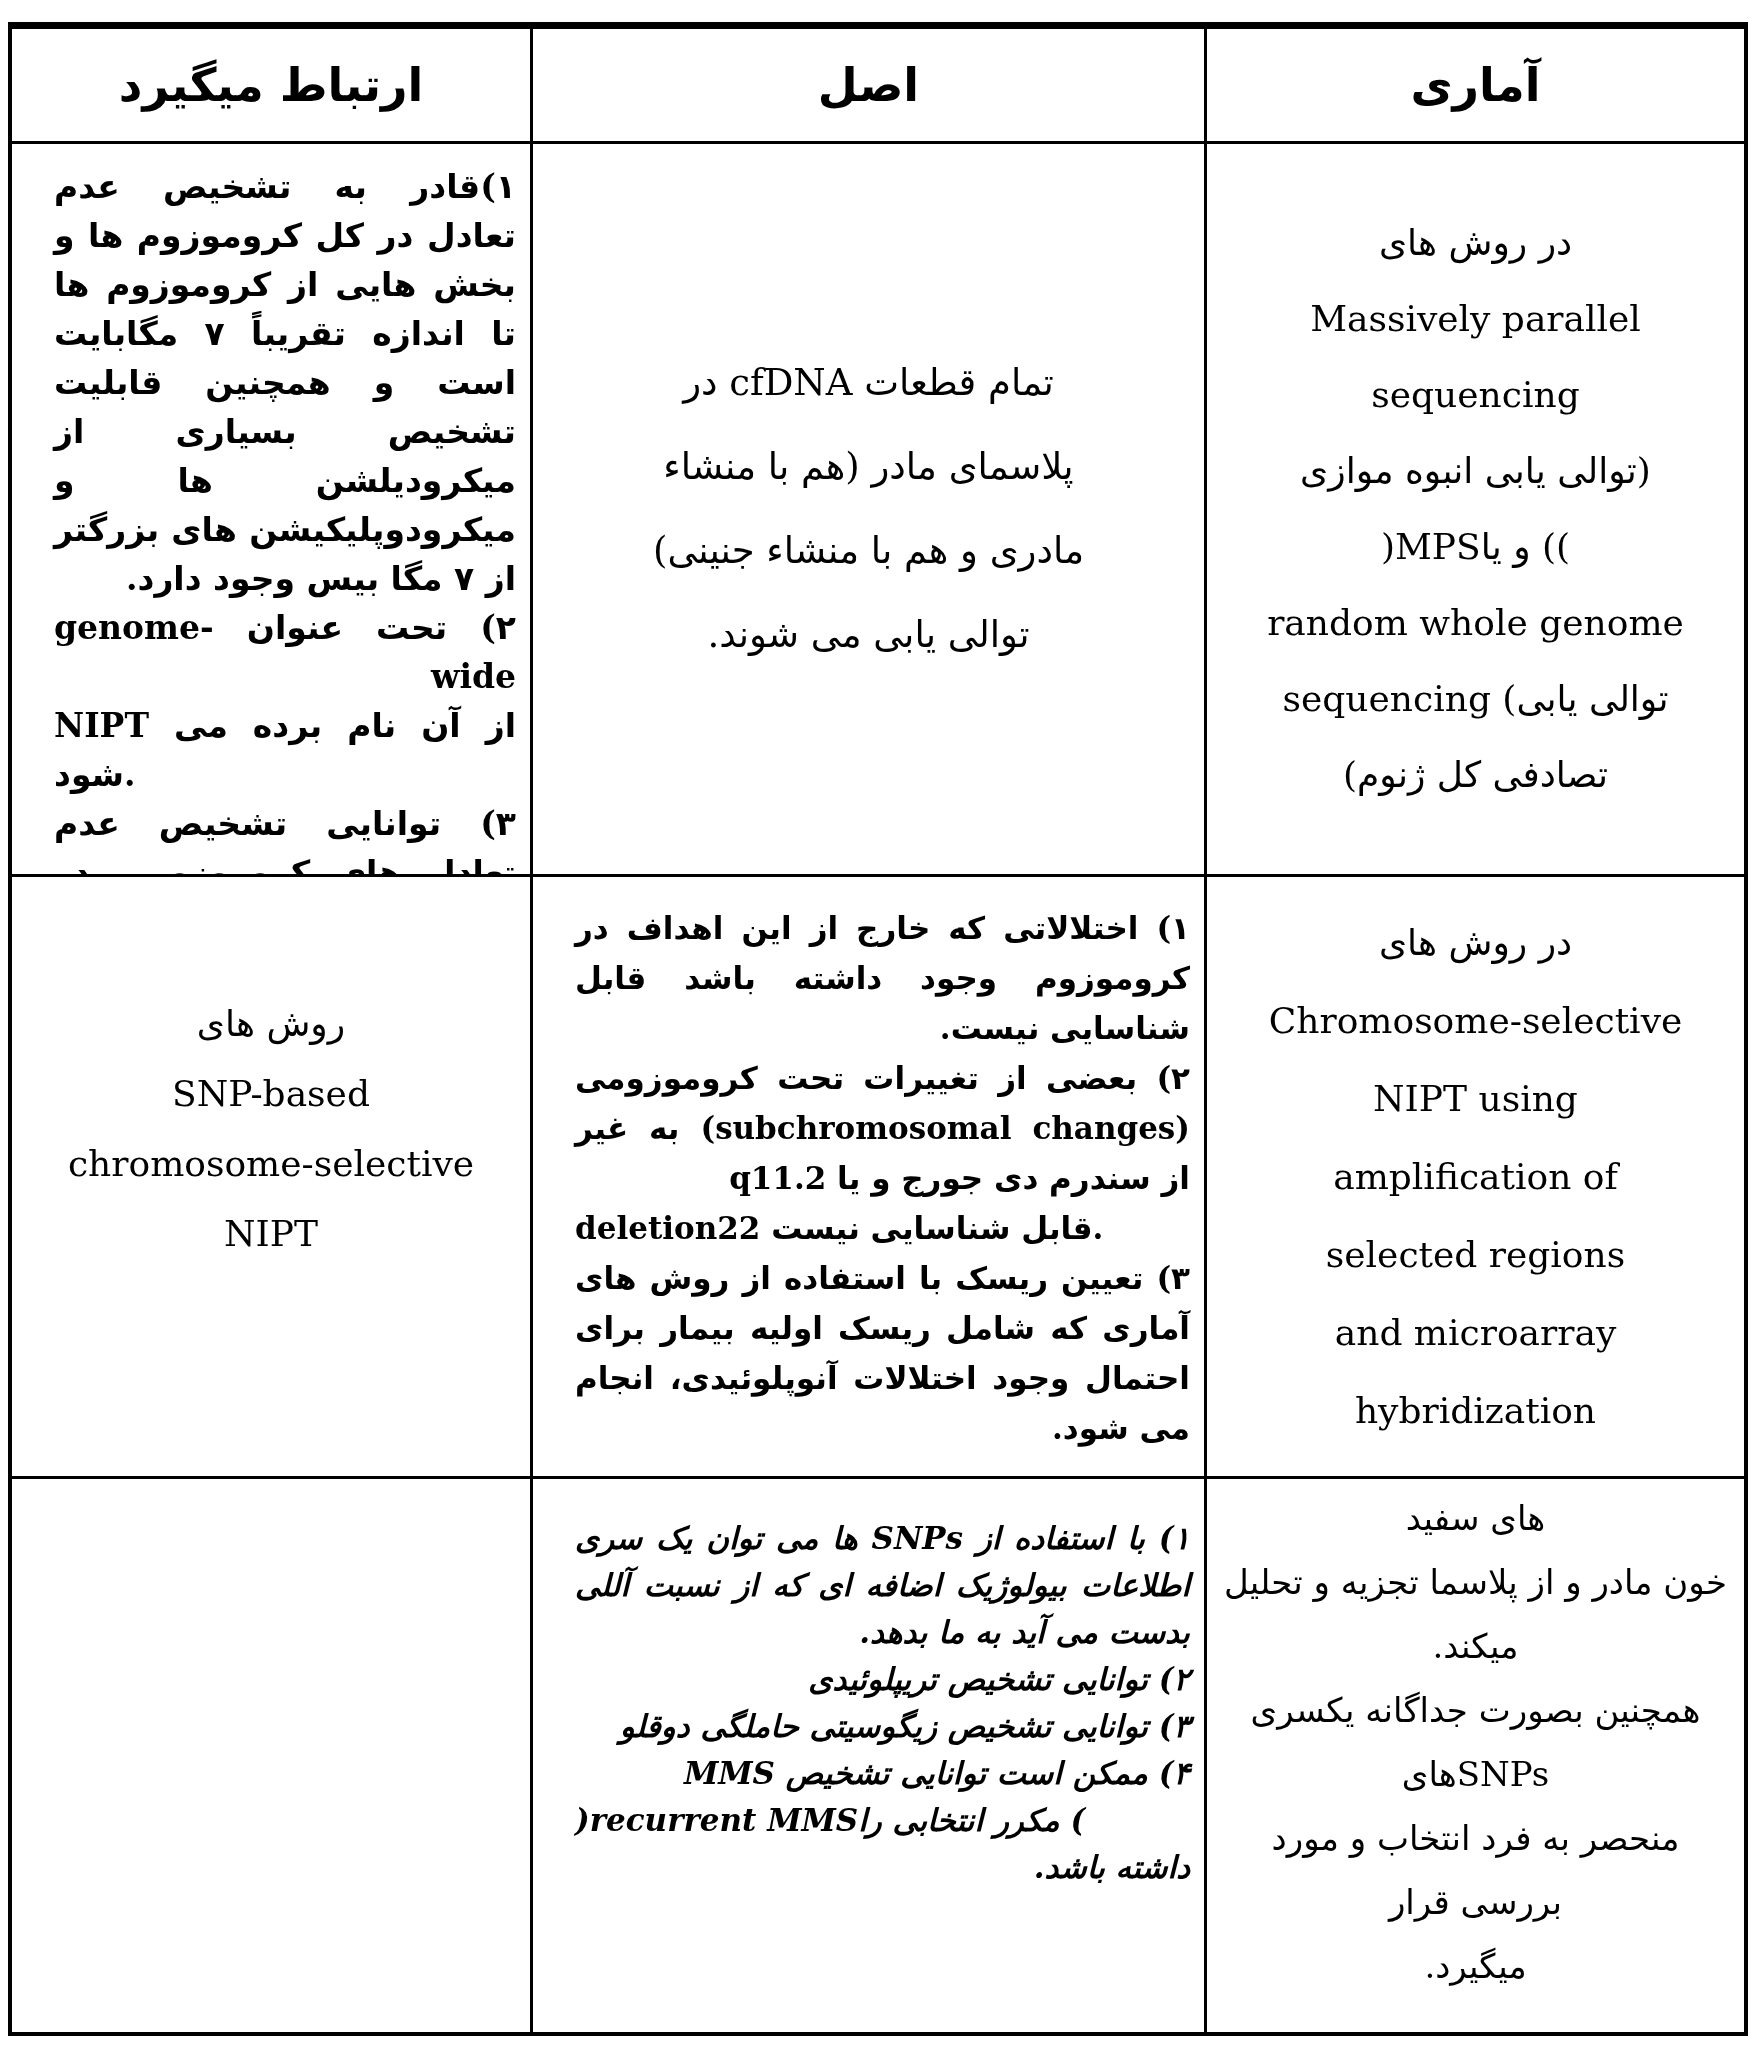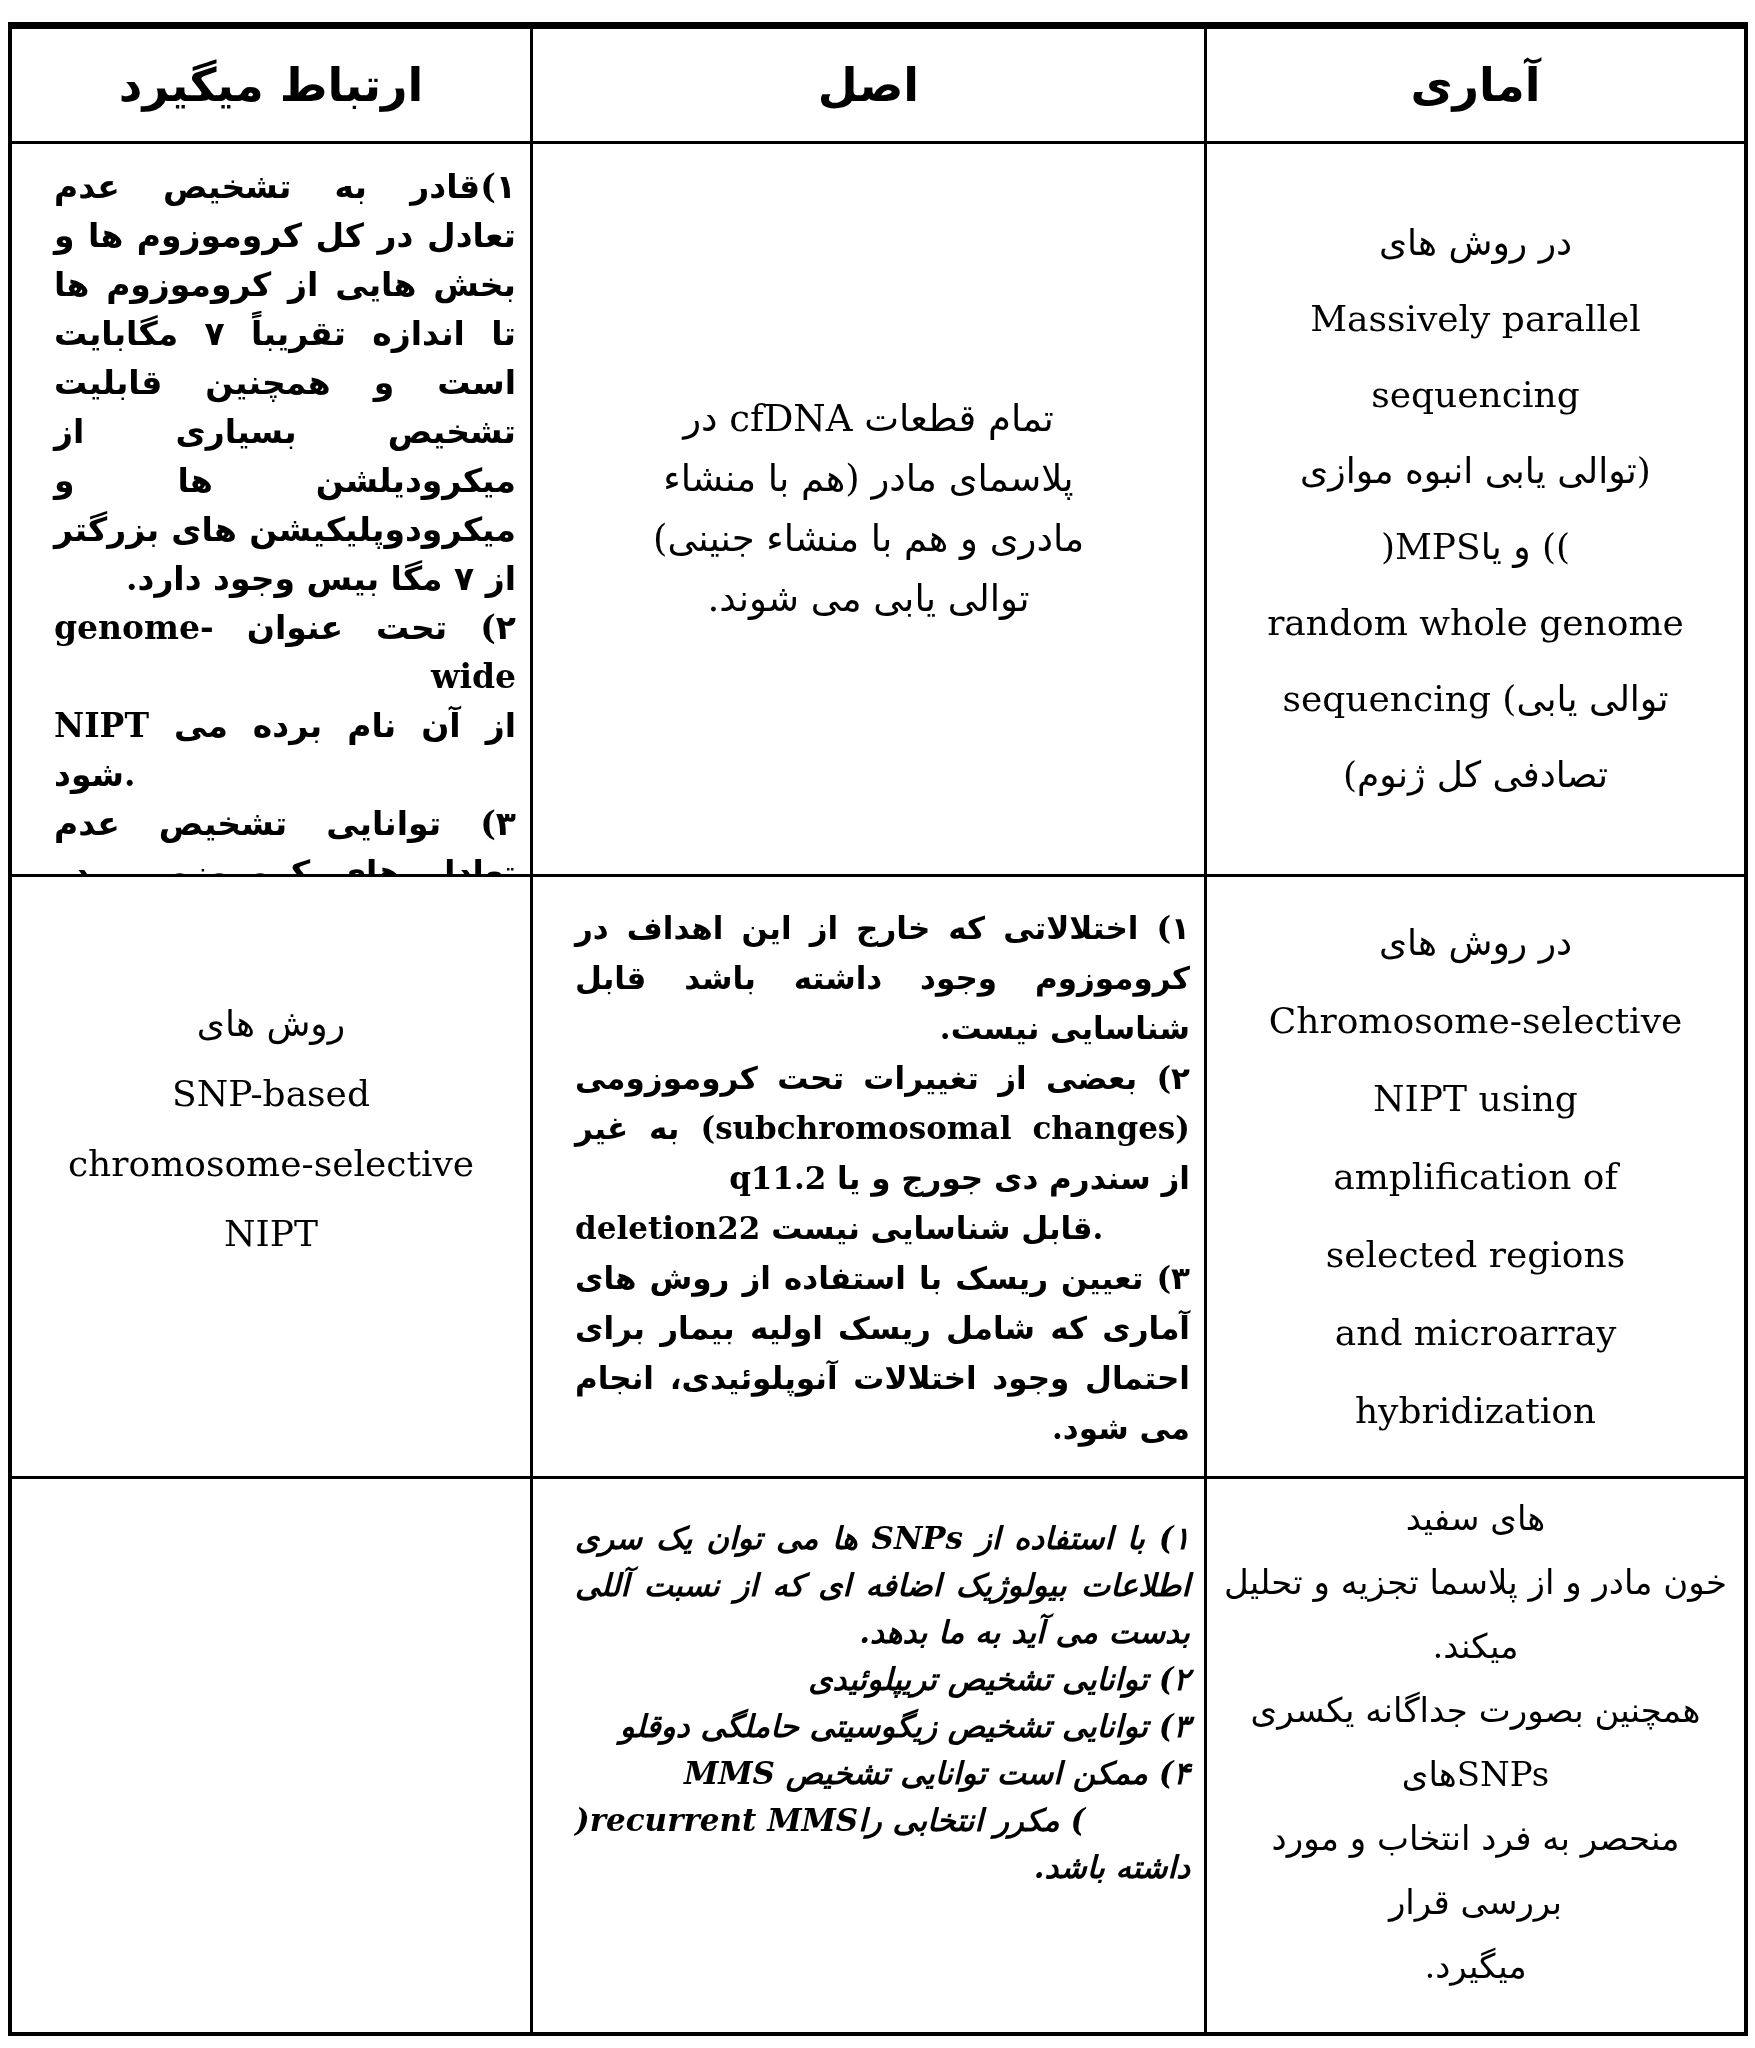--- a/index.html
+++ b/index.html
@@ -79,21 +79,21 @@
     font-weight: bold;
     text-align: justify;
     white-space: pre-line;
     direction: rtl;
     unicode-bidi: plaintext;
     margin-left: 28px;
   }
 
   
   .tech-1 .content      { font-size: 36px; line-height: 76px; }
-  .prin-1 .content      { font-size: 37px; line-height: 60px; }
+  .prin-1 .content      { font-size: 37px; line-height: 84px; }
   .clin-1 .content      { font-size: 33px; line-height: 49px; }
 
   .tech-2 .content      { font-size: 36px; line-height: 78px; }
   .prin-2 .content      { font-size: 36px; line-height: 80px; }
   .clin-2 .content      { font-size: 31px; line-height: 50px; }
   .clin-2               { padding-top: 26px; }
 
   .tech-3 .content      { font-size: 36px; line-height: 70px; }
   .tech-3               { padding-bottom: 104px; }
   .prin-3 .content      { font-size: 34px; line-height: 64px; }

